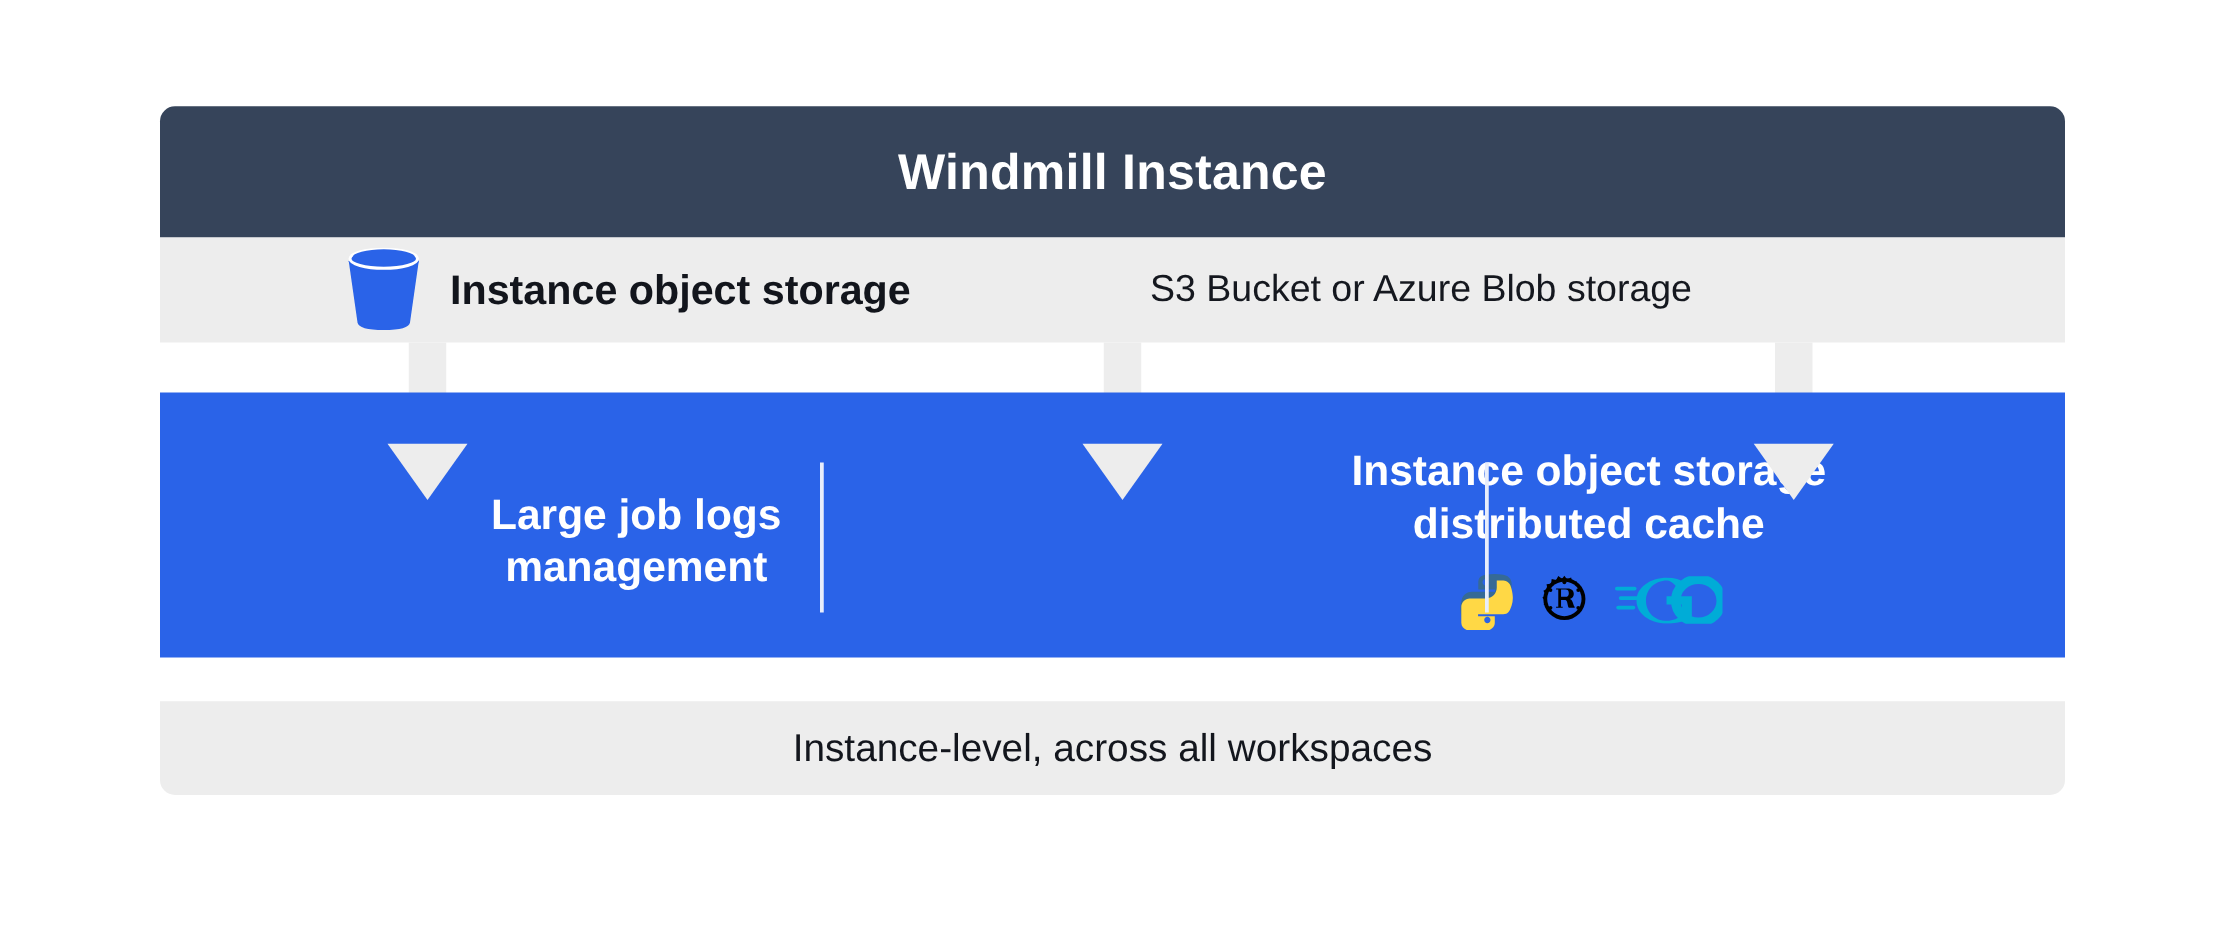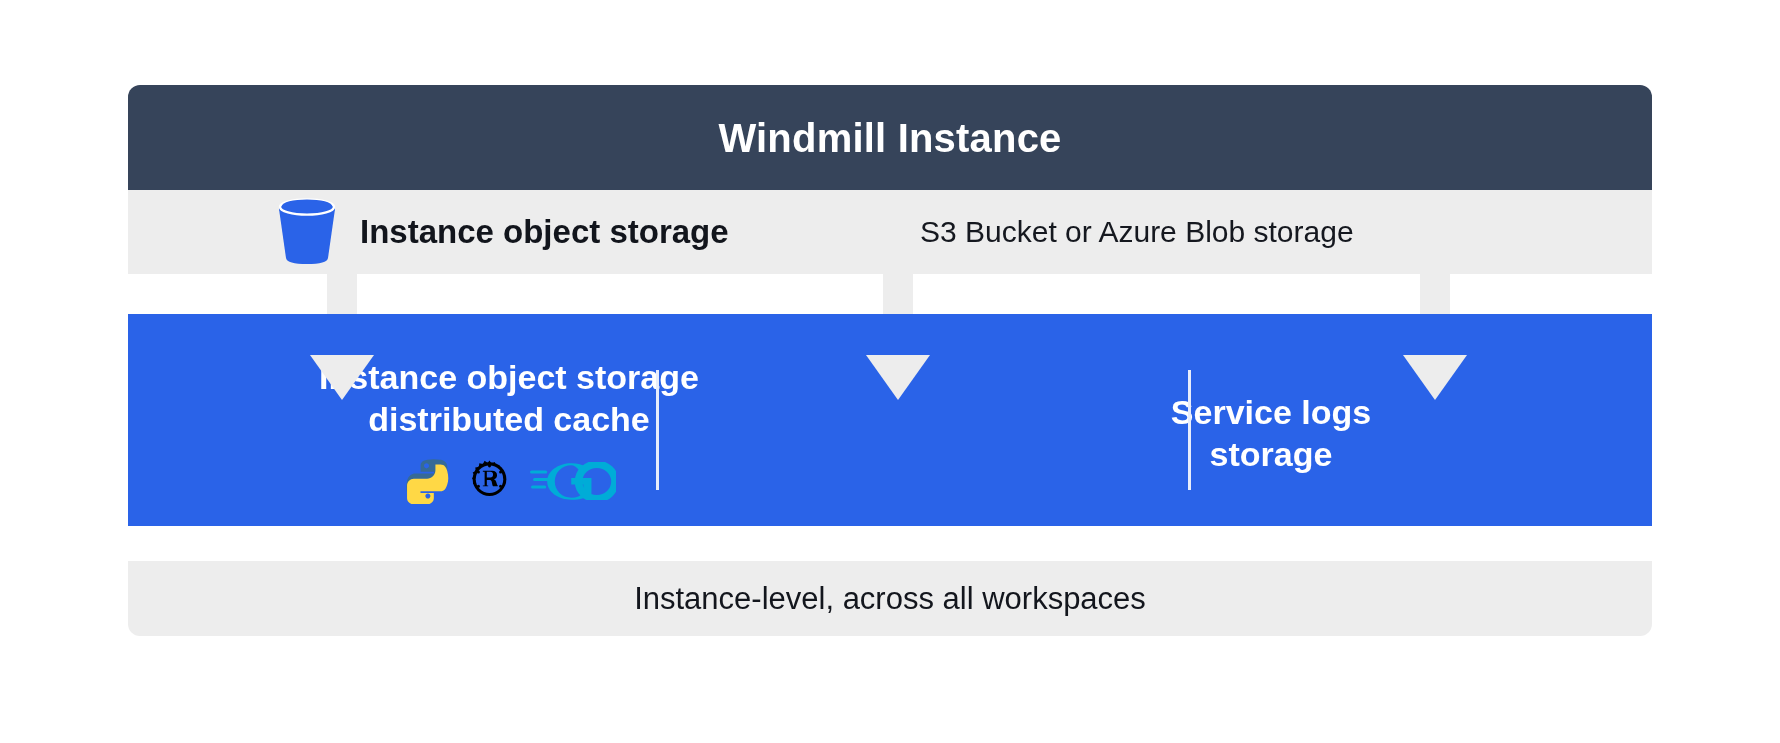--- a/index.html
+++ b/index.html
@@ -210,20 +210,24 @@
     <span class="subheader-label">Instance object storage</span>
     <span class="subheader-sub">S3 Bucket or Azure Blob storage</span>
   </div>
 
   <div class="connector c1"></div>
   <div class="connector c2"></div>
   <div class="connector c3"></div>
 
   <div class="blue-panel">
     <div class="columns">
+      <div class="col">
+        <div class="col-title">Large job logs
+management</div>
+      </div>
       <div class="col">
         <div class="col-title">Instance object storage
 distributed cache</div>
         <div class="lang-row">
           <span class="lang-logo">
             <svg width="47" height="47" viewBox="0 0 110 110" xmlns="http://www.w3.org/2000/svg">
               <path d="M54.3 5c-5.4 0-10.5.5-15 1.3-13.3 2.3-15.7 7.2-15.7 16.2v11.9h31.4v4H11.7c-9 0-16.9 5.4-19.4 15.7-2.8 11.8-2.9 19.2 0 31.5 2.2 9.2 7.5 15.7 16.5 15.7h10.8V87.1c0-10.3 8.9-19.3 19.4-19.3h31.3c8.6 0 15.7-7.1 15.7-15.8V22.5c0-8.4-7.1-14.7-15.6-16.1C65 5.5 59.7 5 54.3 5zM37.4 14.6c3.2 0 5.9 2.7 5.9 6.1 0 3.3-2.7 6-5.9 6-3.3 0-5.9-2.6-5.9-6 0-3.4 2.6-6.1 5.9-6.1z" transform="translate(20,0)" fill="#366a96"></path>
               <path d="M90.2 39.4v13.7c0 10.8-9.1 19.8-19.4 19.8H39.5c-8.5 0-15.7 7.3-15.7 15.8v29.6c0 8.4 7.3 13.4 15.7 15.8 10 2.9 19.5 3.5 31.3 0 7.9-2.3 15.7-7 15.7-15.8v-11.9H55.2v-4h47c9.1 0 12.5-6.4 15.7-15.9 3.3-9.8 3.1-19.2 0-31.5-2.2-9-6.6-15.7-15.7-15.7h-12zM72.6 107.2c3.3 0 5.9 2.6 5.9 6 0 3.4-2.6 6.1-5.9 6.1-3.2 0-5.9-2.7-5.9-6.1 0-3.4 2.6-6 5.9-6z" transform="translate(-12,-22)" fill="#ffd845"></path>
             </svg>
           </span>
@@ -250,24 +254,20 @@
                 <rect x="0" y="16" width="34" height="6" rx="3"></rect>
                 <rect x="6" y="31" width="32" height="6" rx="3"></rect>
                 <rect x="2" y="46" width="30" height="6" rx="3"></rect>
                 <path d="M82 6C63 6 49 20 49 38s14 32 33 32c10 0 18-3.5 23.5-9.5V44h-24v-13h40v31.5C113 70 99 74 82 74 55 74 34 58 34 38S55 2 82 2c12 0 22 3 29 8l-8 12C98 18 91 6 82 6z"></path>
                 <ellipse cx="132" cy="38" rx="36" ry="34" fill="none" stroke="#00acd7" stroke-width="15"></ellipse>
               </g>
             </svg>
           </span>
         </div>
       </div>
-      <div class="col">
-        <div class="col-title">Service logs
-storage</div>
-      </div>
     </div>
     <div class="divider d1"></div>
     <div class="divider d2"></div>
   </div>
 
   <div class="arrowhead a1"></div>
   <div class="arrowhead a2"></div>
   <div class="arrowhead a3"></div>
 
   <div class="footer-bar">

